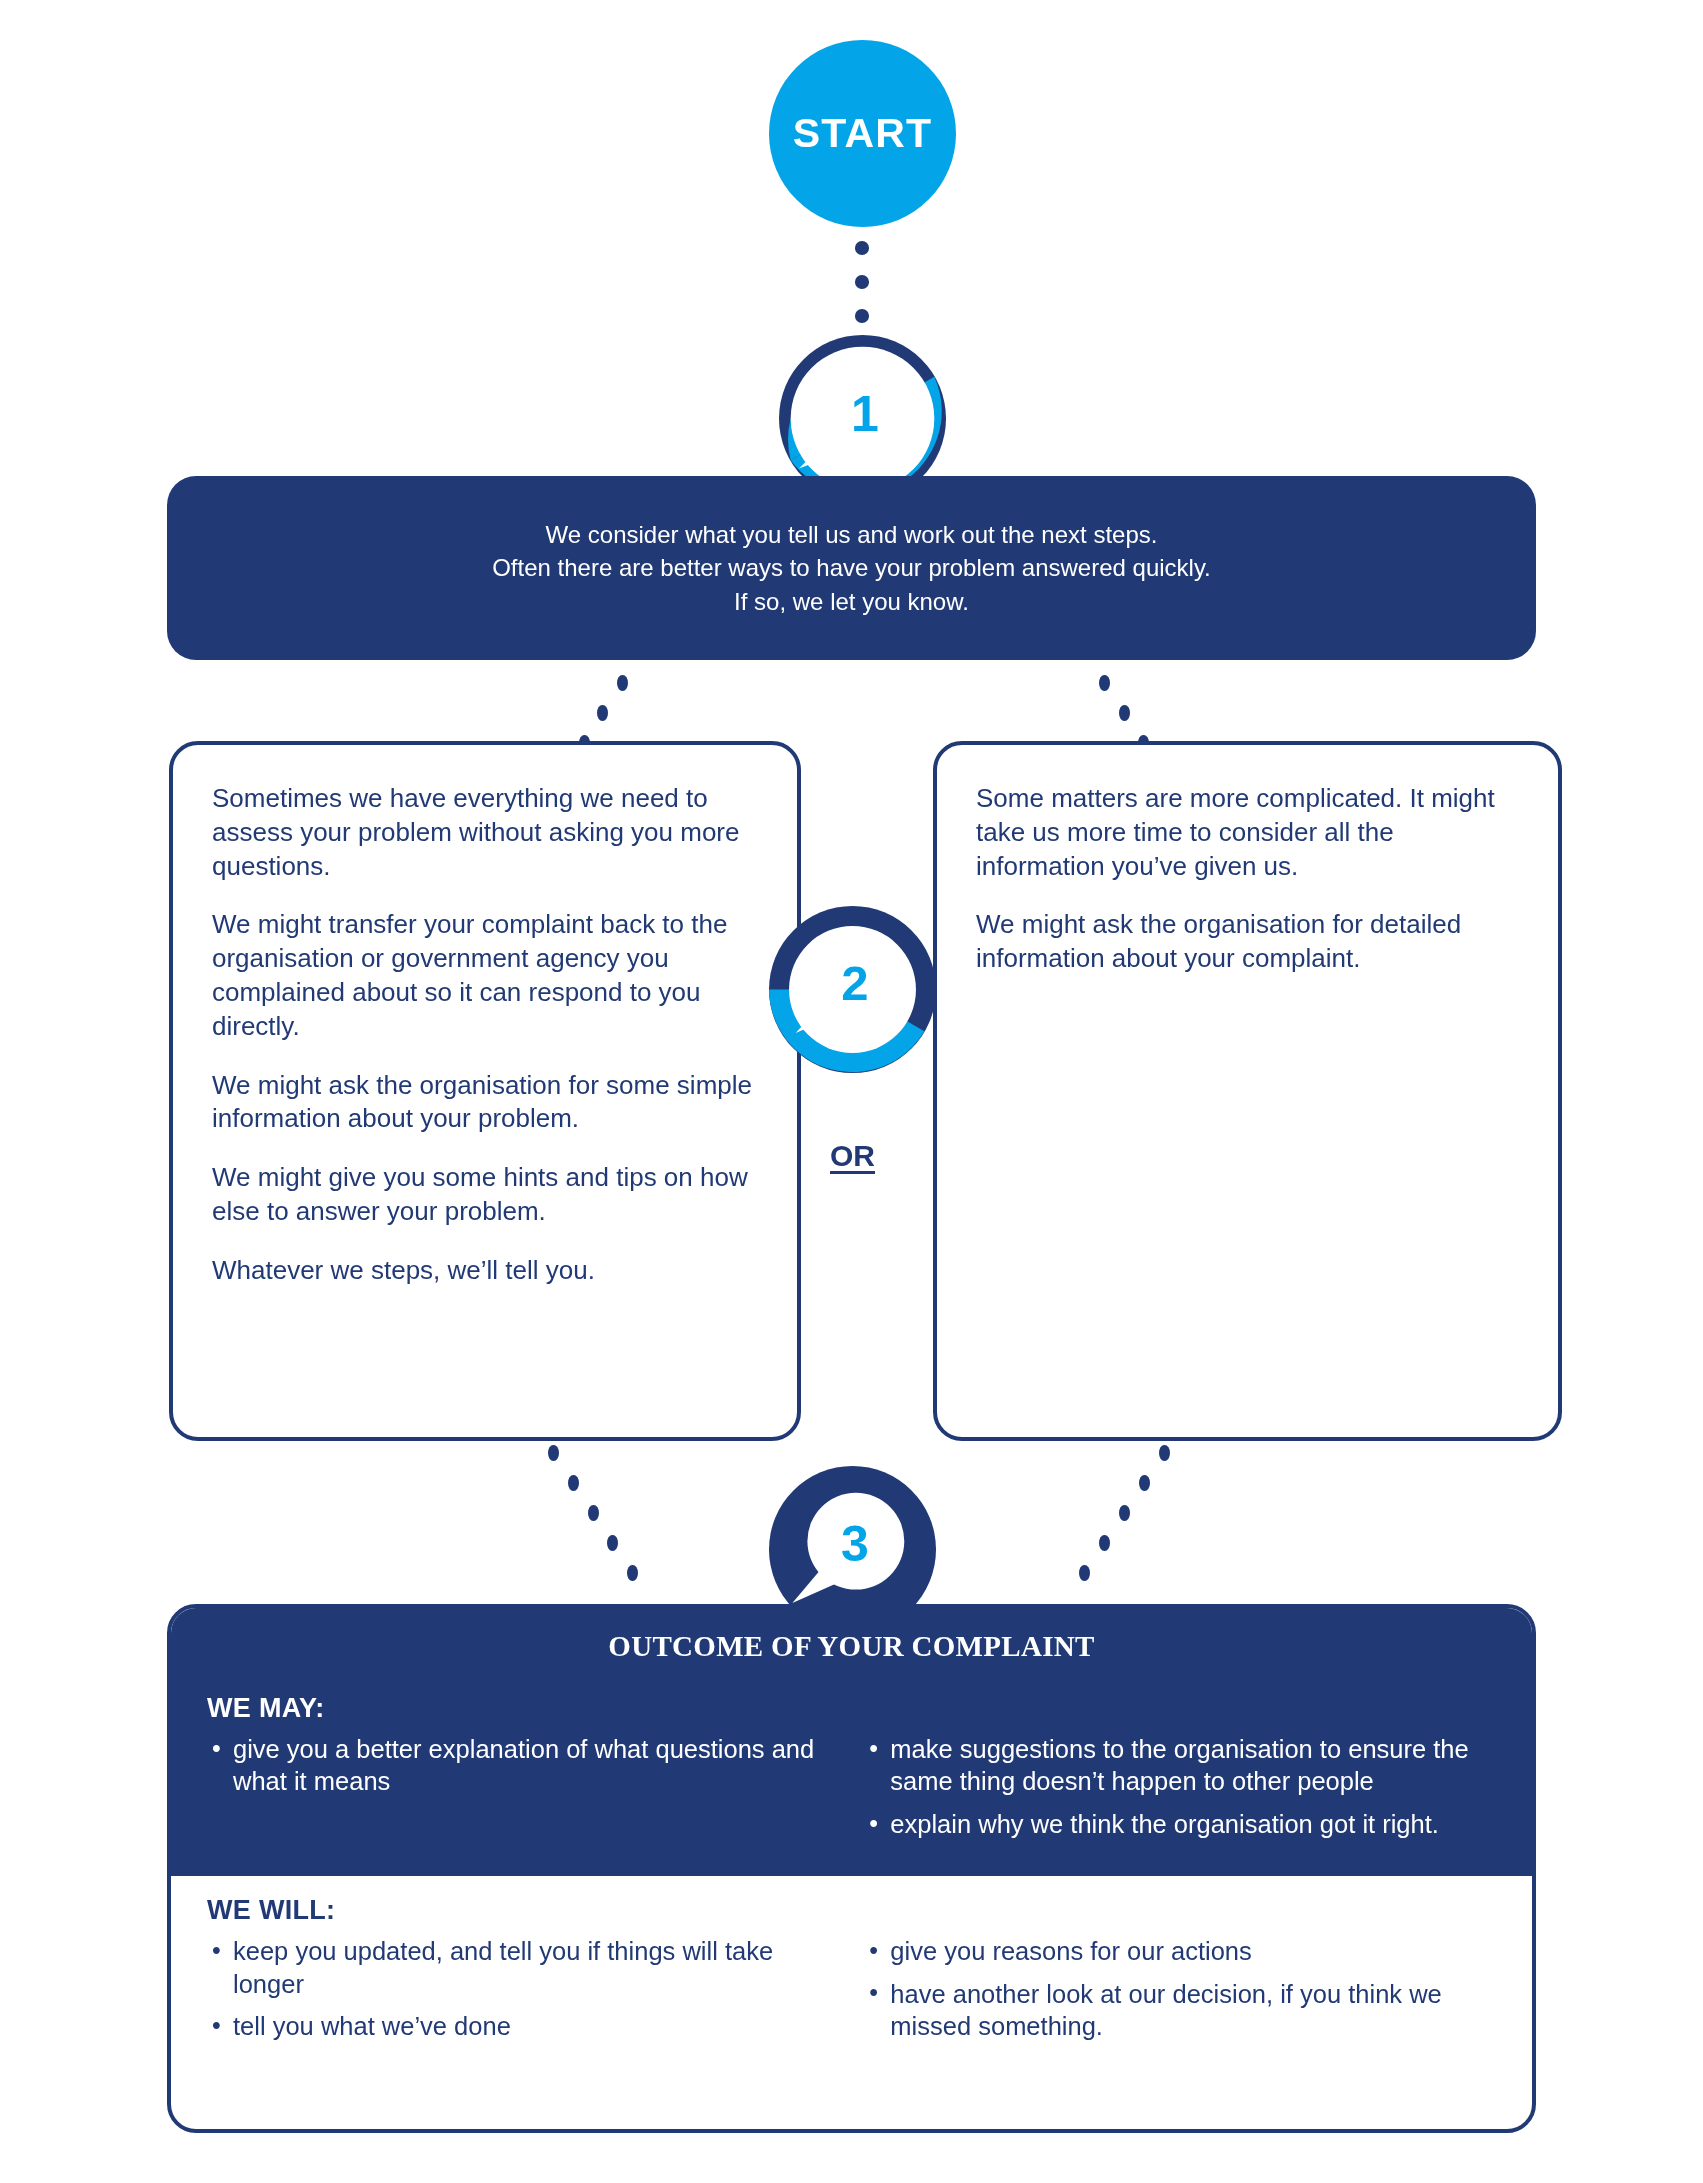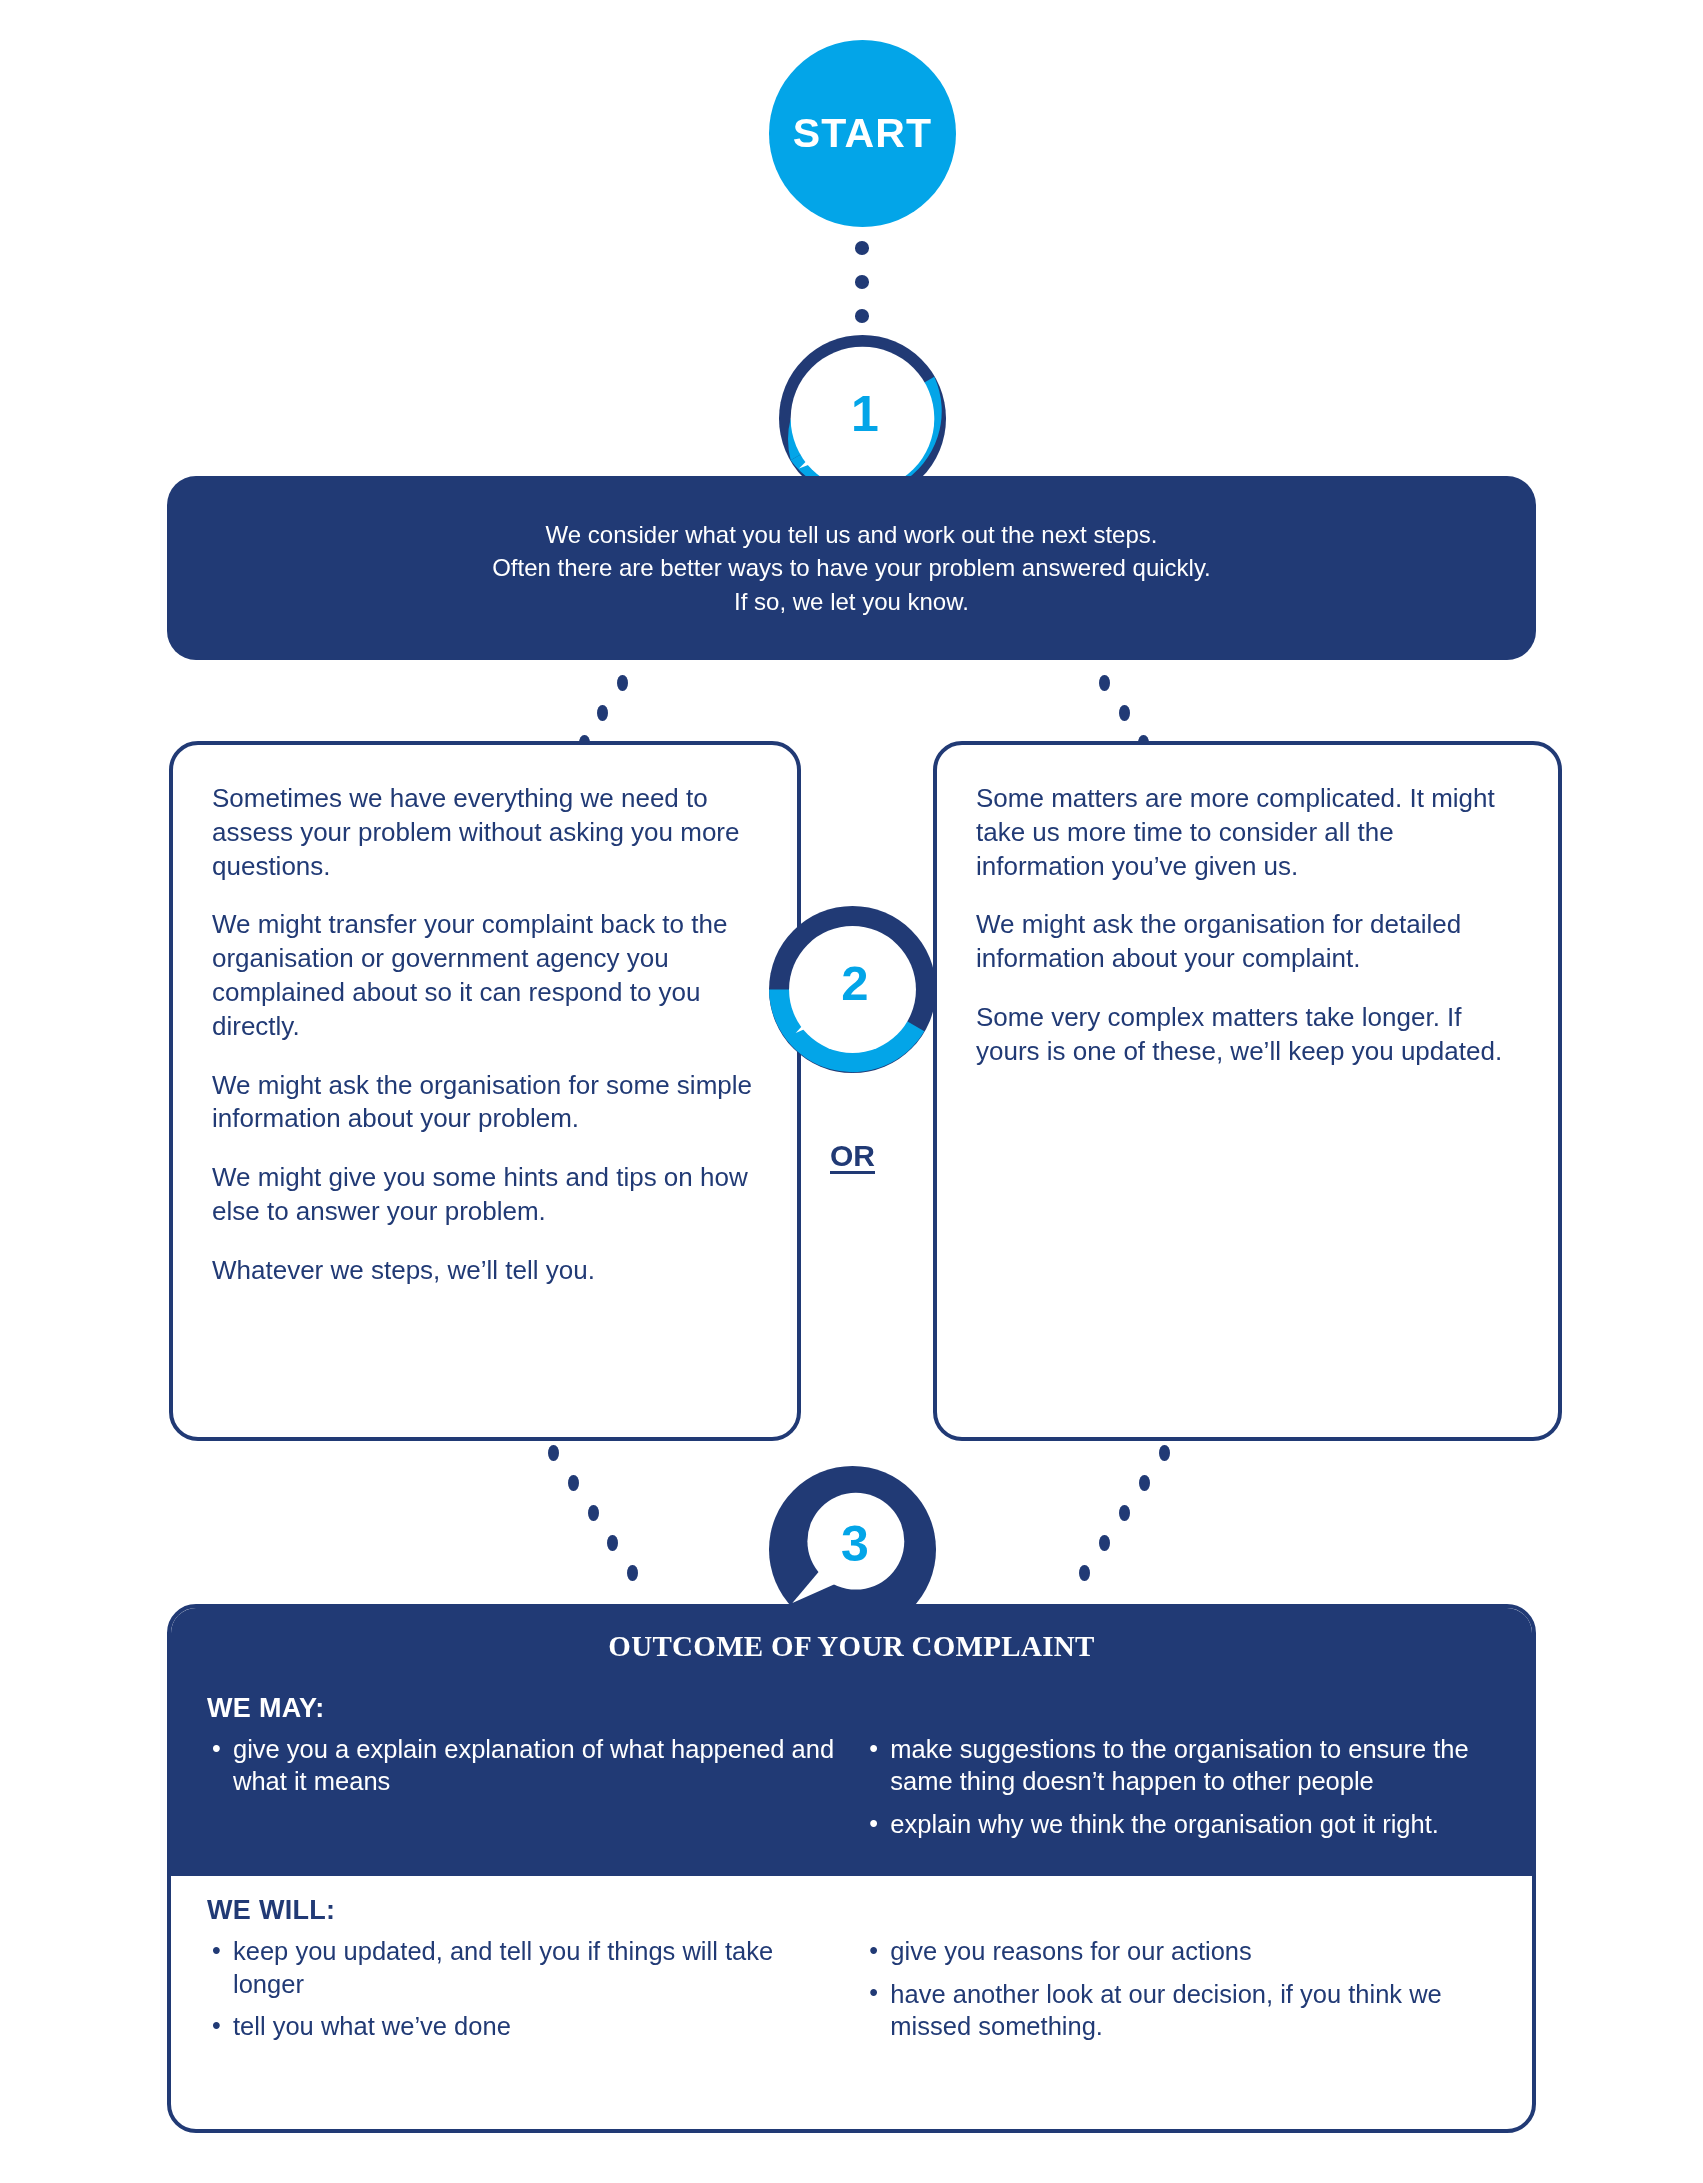--- a/index.html
+++ b/index.html
@@ -229,21 +229,20 @@
     <p>We might ask the organisation for some simple information about your problem.</p>
     <p>We might give you some hints and tips on how else to answer your problem.</p>
     <p>Whatever we steps, we’ll tell you.</p>
   </div>
 </div>
 
 <div class="branch-box" id="branch-right">
   <div class="branch-inner">
     <p>Some matters are more complicated. It might take us more time to consider all the information you’ve given us.</p>
     <p>We might ask the organisation for detailed information about your complaint.</p>
-    <p>Some very complex matters take longer. If yours is one of these, we’ll keep you updated.</p>
   </div>
 </div>
 
 <div class="badge" id="badge-2" style="left:769px; top:906px;">
   <svg width="167" height="167" viewBox="0 0 100 100">
     <circle cx="50" cy="50" r="50" fill="#213a75"></circle>
     <path d="M50,50 L0,50 A50,50 0 0 0 93,75 Z" fill="#03a5e8"></path>
     <circle cx="50" cy="50" r="38" fill="#ffffff"></circle>
     <circle cx="52" cy="44" r="26" fill="#ffffff"></circle>
     <path d="M36,54 L16,76 L48,62 Z" fill="#ffffff"></path>
@@ -282,21 +281,21 @@
 
   <div id="outcome-header">
     <div id="outcome-title">OUTCOME OF YOUR COMPLAINT</div>
   </div>
 
   <div id="we-may-block" style="background:#213a75;">
     <div class="sect-label">WE MAY:</div>
     <div class="cols">
       <div class="col">
         <ul>
-          <li>give you a explain explanation of what happened and what it means</li>
+          <li>give you a better explanation of what questions and what it means</li>
         </ul>
       </div>
       <div class="col">
         <ul>
           <li>make suggestions to the organisation to ensure the same thing doesn’t happen to other people</li>
           <li>explain why we think the organisation got it right.</li>
         </ul>
       </div>
     </div>
   </div>

